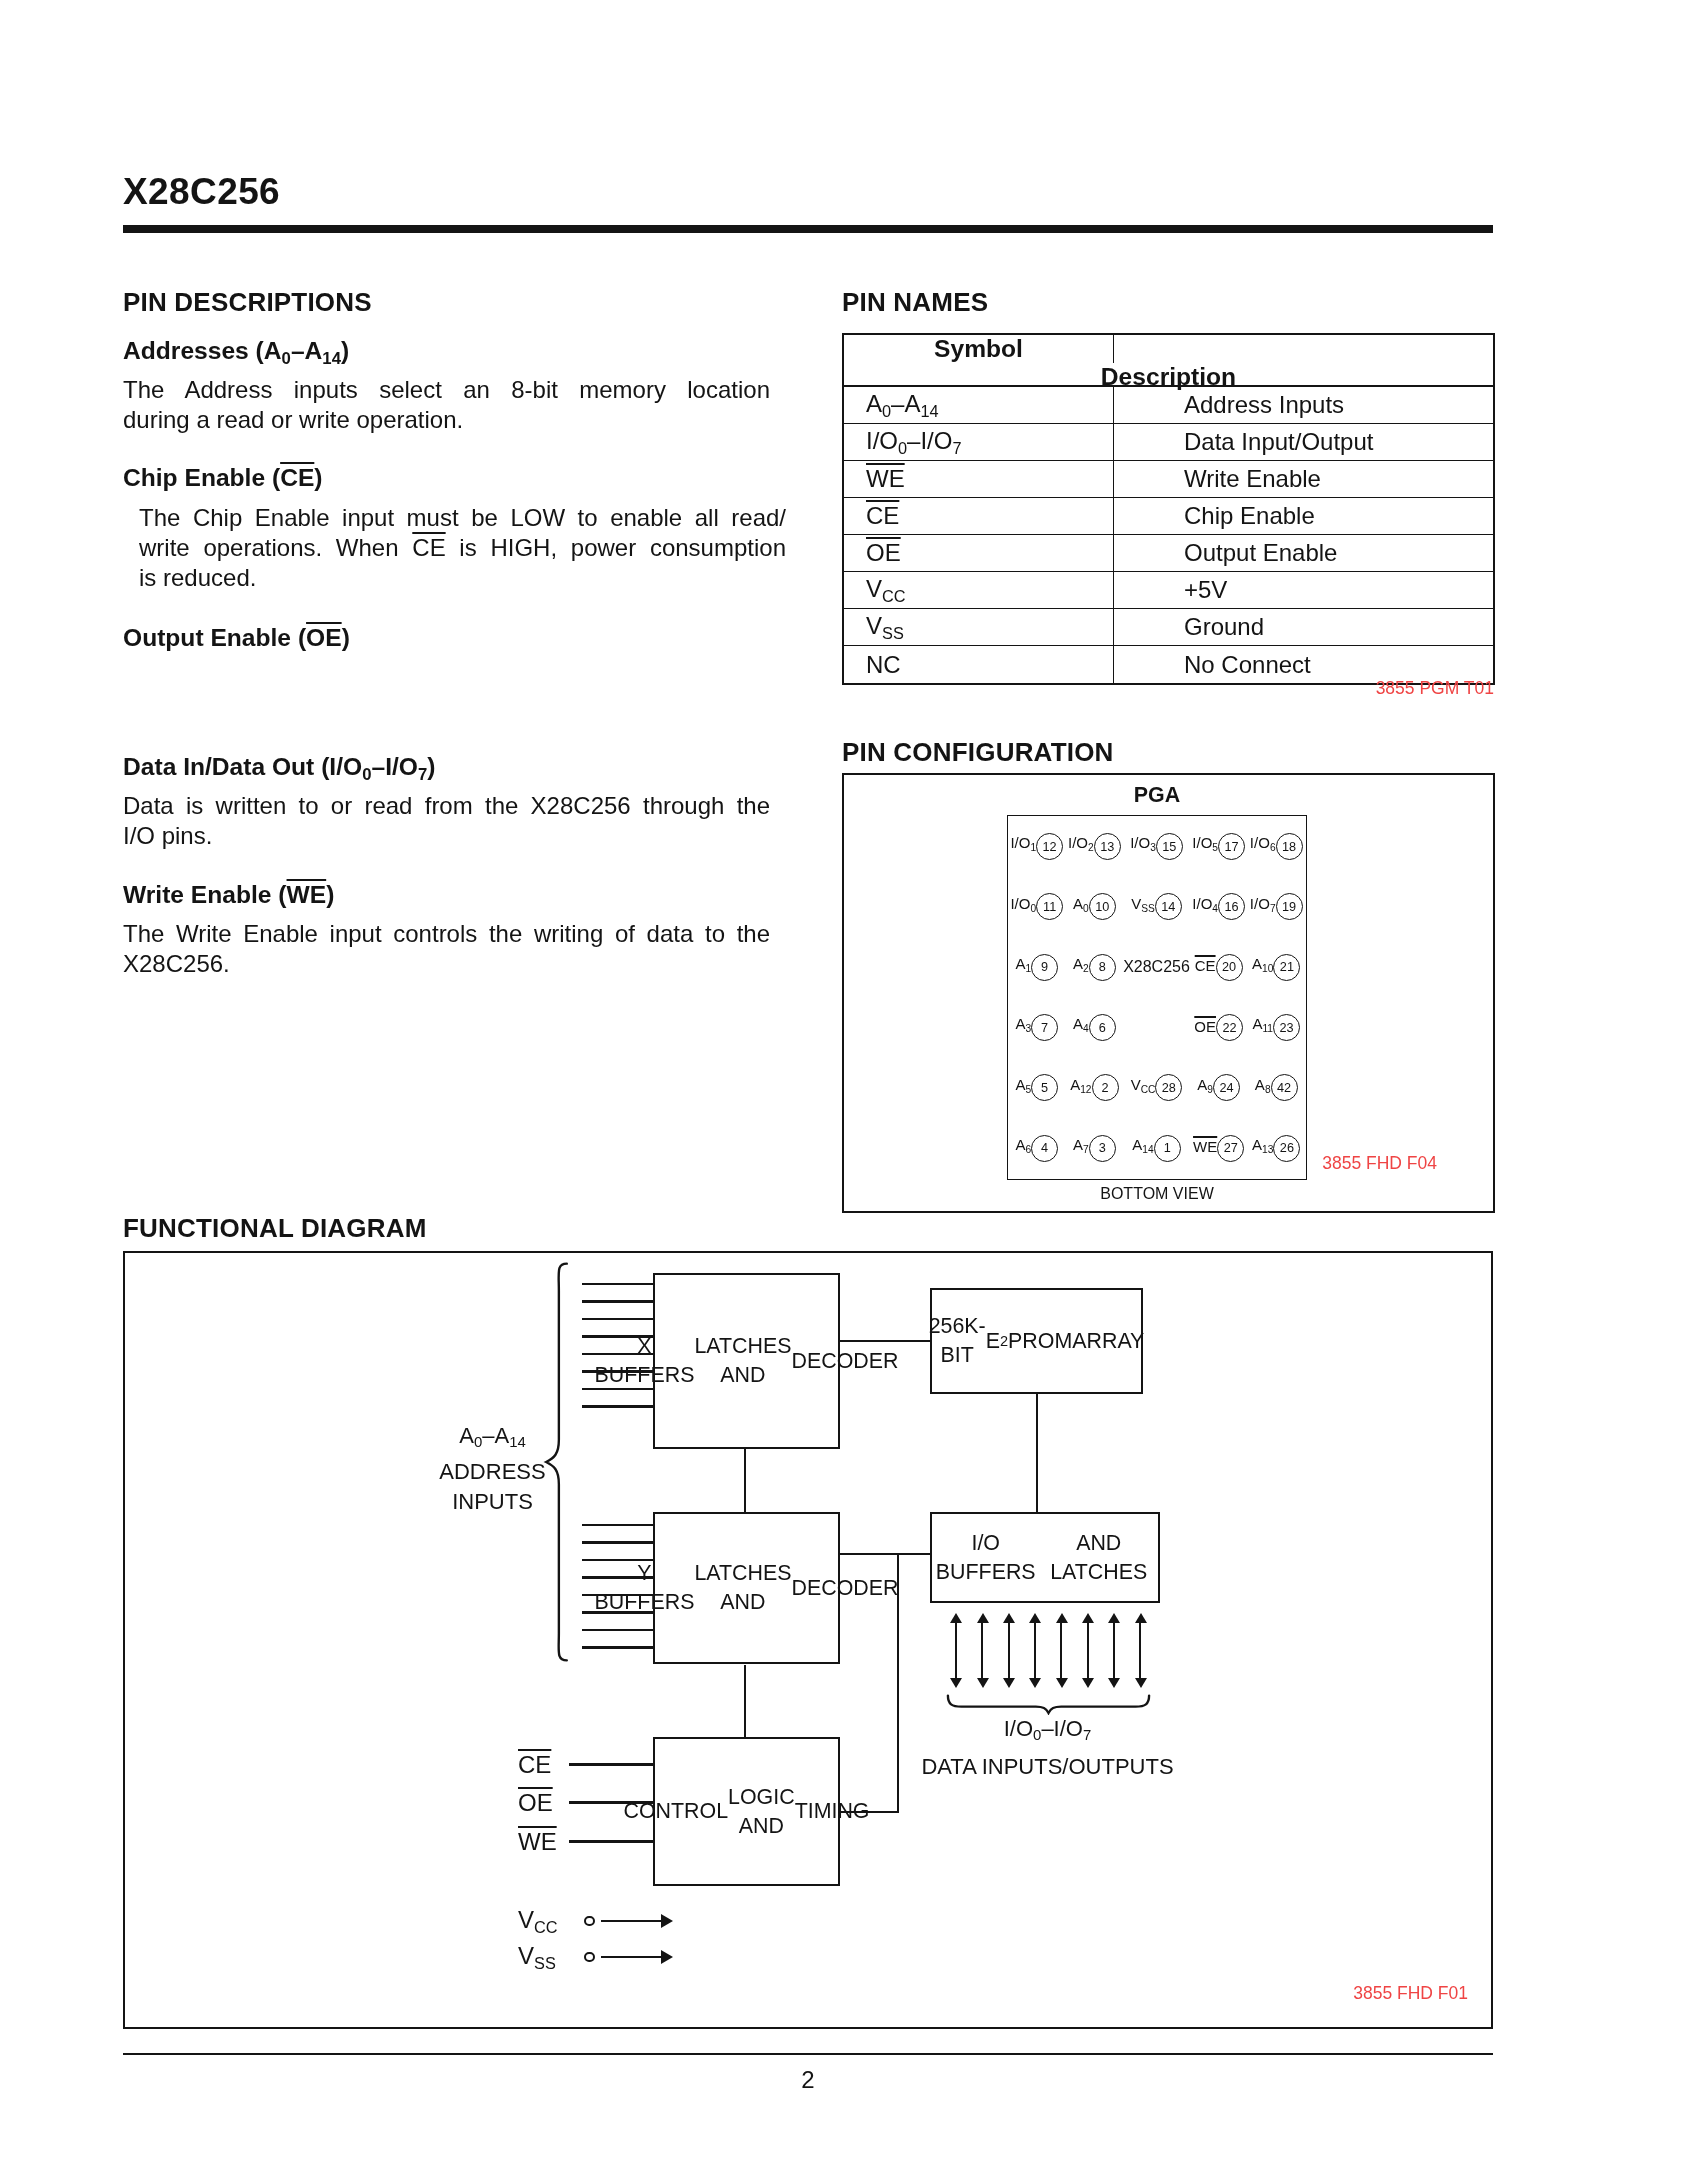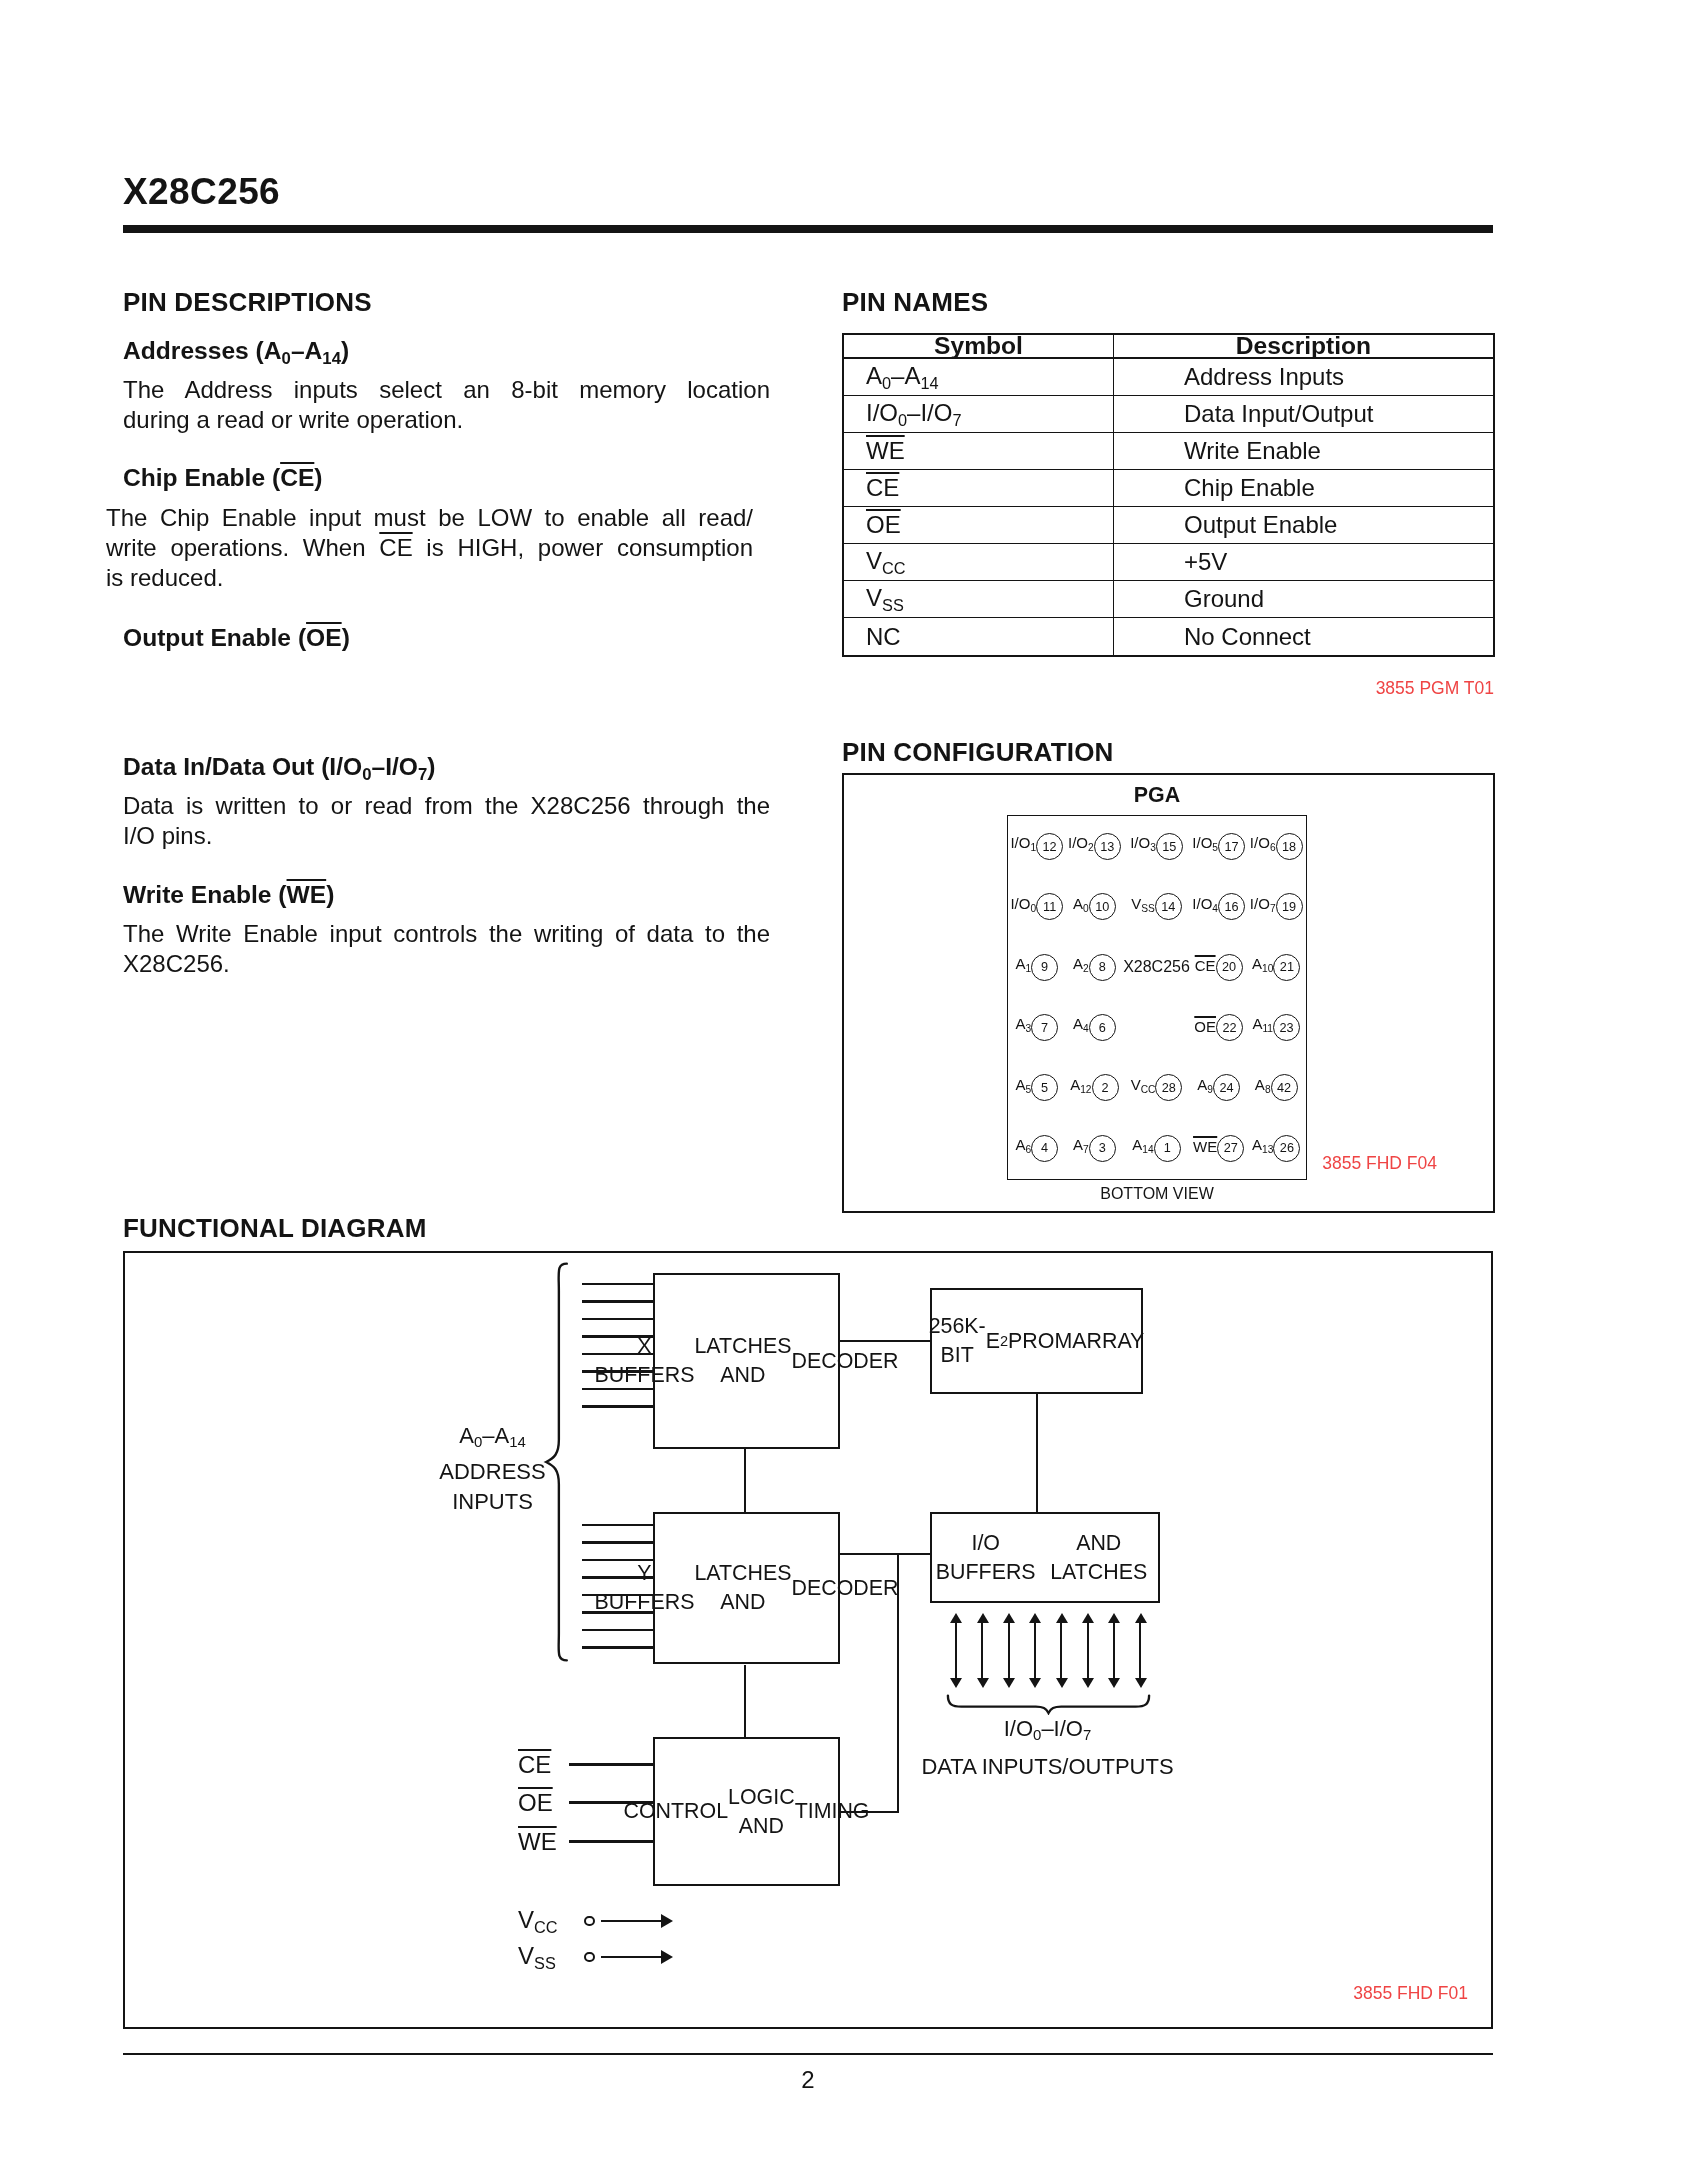--- a/index.html
+++ b/index.html
@@ -19,21 +19,21 @@
   .line-just { text-align:justify; text-align-last:justify; }
   .line-last { text-align:left; }
 
   .rule-thick { background:#141414; height:8px; }
   .rule-thin  { background:#141414; height:2.4px; }
 
   
   .pn-table { position:absolute; border:2.4px solid #141414; background:#fff; }
   .pn-row { display:flex; height:37px; border-bottom:1.6px solid #141414; }
   .pn-row:last-child { border-bottom:none; }
-  .pn-row.header { height:24px; border-bottom:2.4px solid #141414; }
+  .pn-row.header { height:52px; border-bottom:2.4px solid #141414;flex-direction:column; }
   .pn-cell-sym { width:270px; border-right:1.6px solid #141414; display:flex; align-items:center; padding-left:22px; font-size:24px; }
   .pn-cell-desc { flex:1; display:flex; align-items:center; padding-left:70px; font-size:24px; }
   .pn-row.header .pn-cell-sym, .pn-row.header .pn-cell-desc { justify-content:center; padding-left:0; font-weight:bold; font-size:24.6px; }
 
   .caption { position:absolute; font-size:17.5px; text-align:right; color:#ef4444; }
 
   .outline-box { position:absolute; border:2.4px solid #141414; background:#fff; }
   .pga-inner-box { position:absolute; border:1.6px solid #141414; }
   .center-text { text-align:center; }
 
@@ -83,21 +83,21 @@
 
   <div class="abs h1" style="left:123px; top:287px;">PIN DESCRIPTIONS</div>
 
   <div class="abs sec-title" style="left:123px; top:337px;"><span>Addresses (A</span><span class="rt-sub">0</span><span>–A</span><span class="rt-sub">14</span><span>)</span></div>
   <div class="abs body-text" style="left:123px; top:375px; width:647px;">
       <div class="line-just"><span>The Address inputs select an 8-bit memory location</span></div>
       <div class="line-last"><span>during a read or write operation.</span></div>
     </div>
 
   <div class="abs sec-title" style="left:123px; top:464px;"><span>Chip Enable (</span><span class="rt-over">CE</span><span>)</span></div>
-  <div class="abs body-text" style="left:106px; top:503px; width:647px;">
+  <div class="abs body-text" style="left:139px; top:503px; width:647px;">
       <div class="line-just"><span>The Chip Enable input must be LOW to enable all read/</span></div>
       <div class="line-just"><span>write operations. When </span><span class="rt-over">CE</span><span> is HIGH, power consumption</span></div>
       <div class="line-last"><span>is reduced.</span></div>
     </div>
 
   <div class="abs sec-title" style="left:123px; top:624px;"><span>Output Enable (</span><span class="rt-over">OE</span><span>)</span></div>
 
   <div class="abs sec-title" style="left:123px; top:753px;"><span>Data In/Data Out (I/O</span><span class="rt-sub">0</span><span>–I/O</span><span class="rt-sub">7</span><span>)</span></div>
   <div class="abs body-text" style="left:123px; top:791px; width:647px;">
       <div class="line-just"><span>Data is written to or read from the X28C256 through the</span></div>

